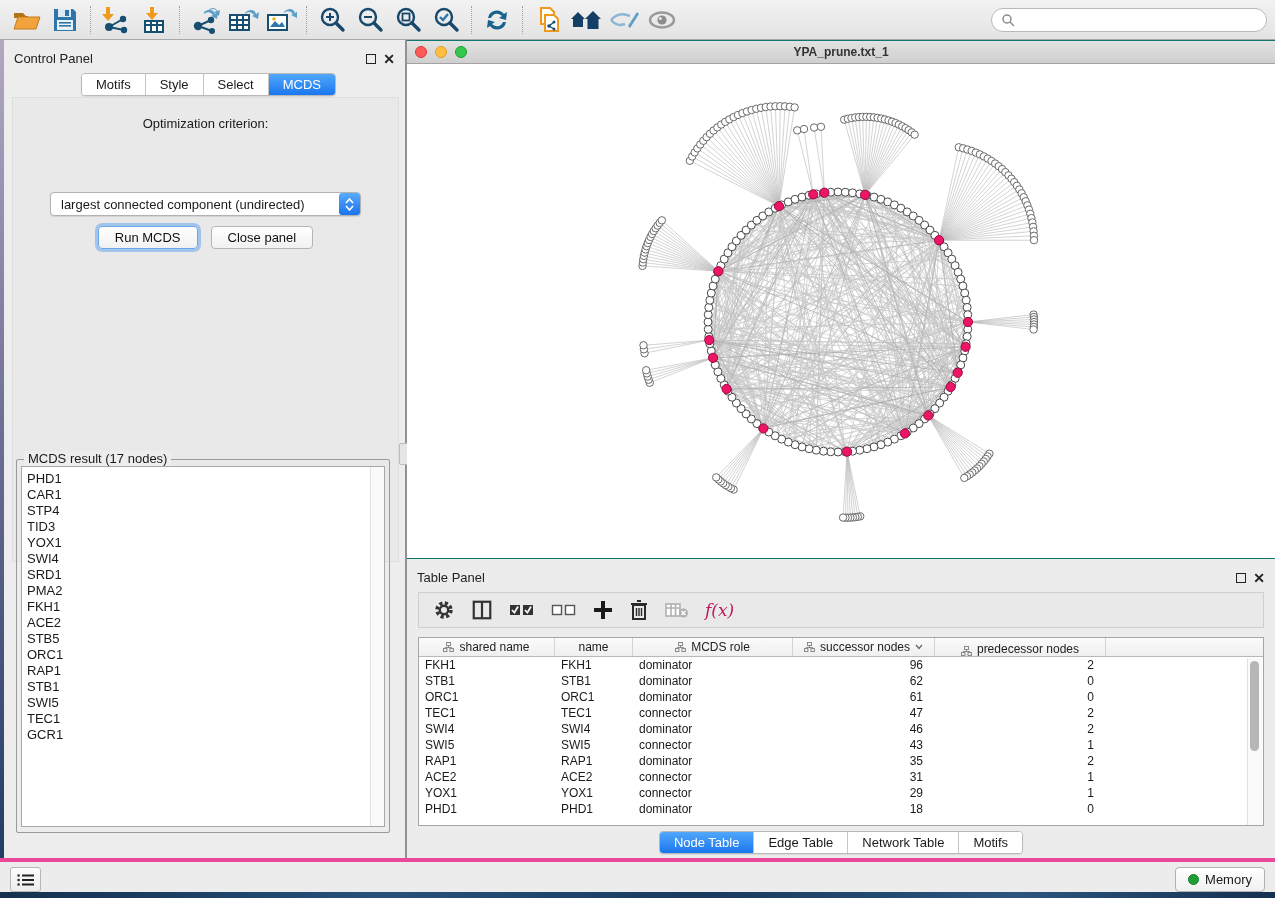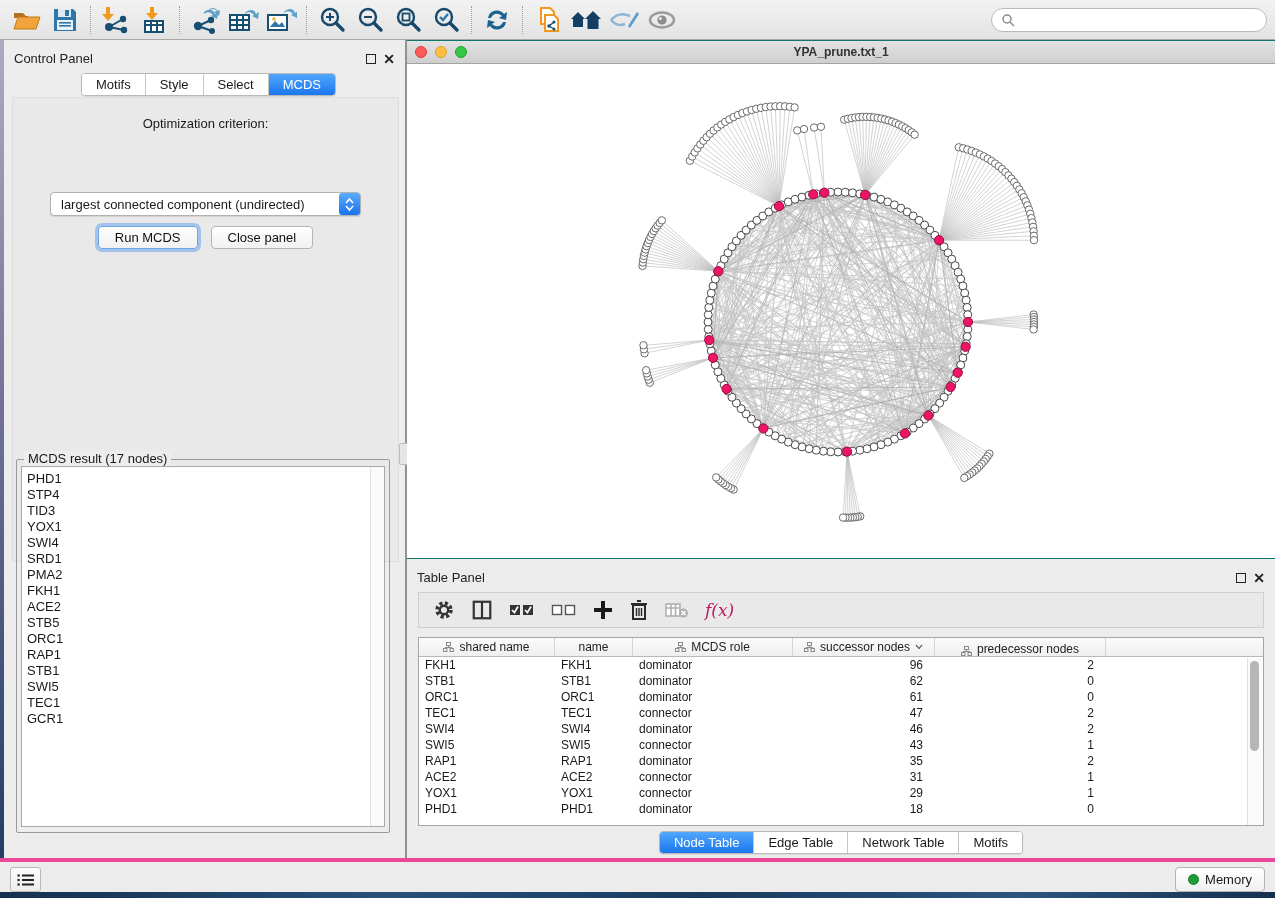--- a/index.html
+++ b/index.html
@@ -300,20 +300,21 @@
         <button class="mac-btn">Close panel</button>
       </div>
     </div>
 
     <div class="fieldset">
       <div class="fs-border"></div>
       <span class="fake" style="position:absolute;left:8px;top:-8px;background:#ededed;padding:0 4px;font-size:13px;">MCDS result (17 nodes)</span>
       <div class="result-box">
         <div class="result-list" id="result-list">
             <div>PHD1</div>
+            <div>CAR1</div>
             <div>STP4</div>
             <div>TID3</div>
             <div>YOX1</div>
             <div>SWI4</div>
             <div>SRD1</div>
             <div>PMA2</div>
             <div>FKH1</div>
             <div>ACE2</div>
             <div>STB5</div>
             <div>ORC1</div>

